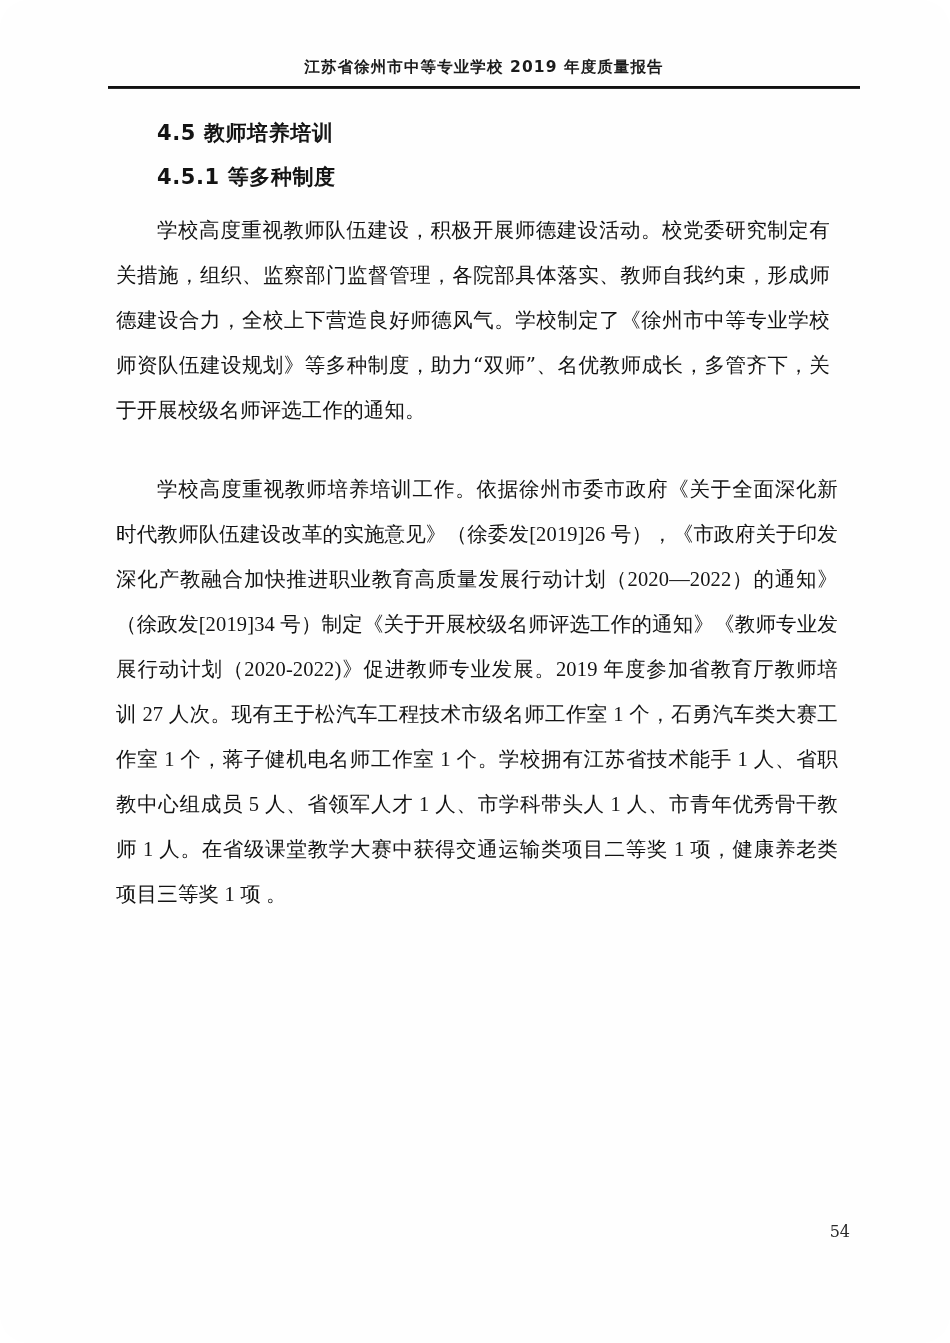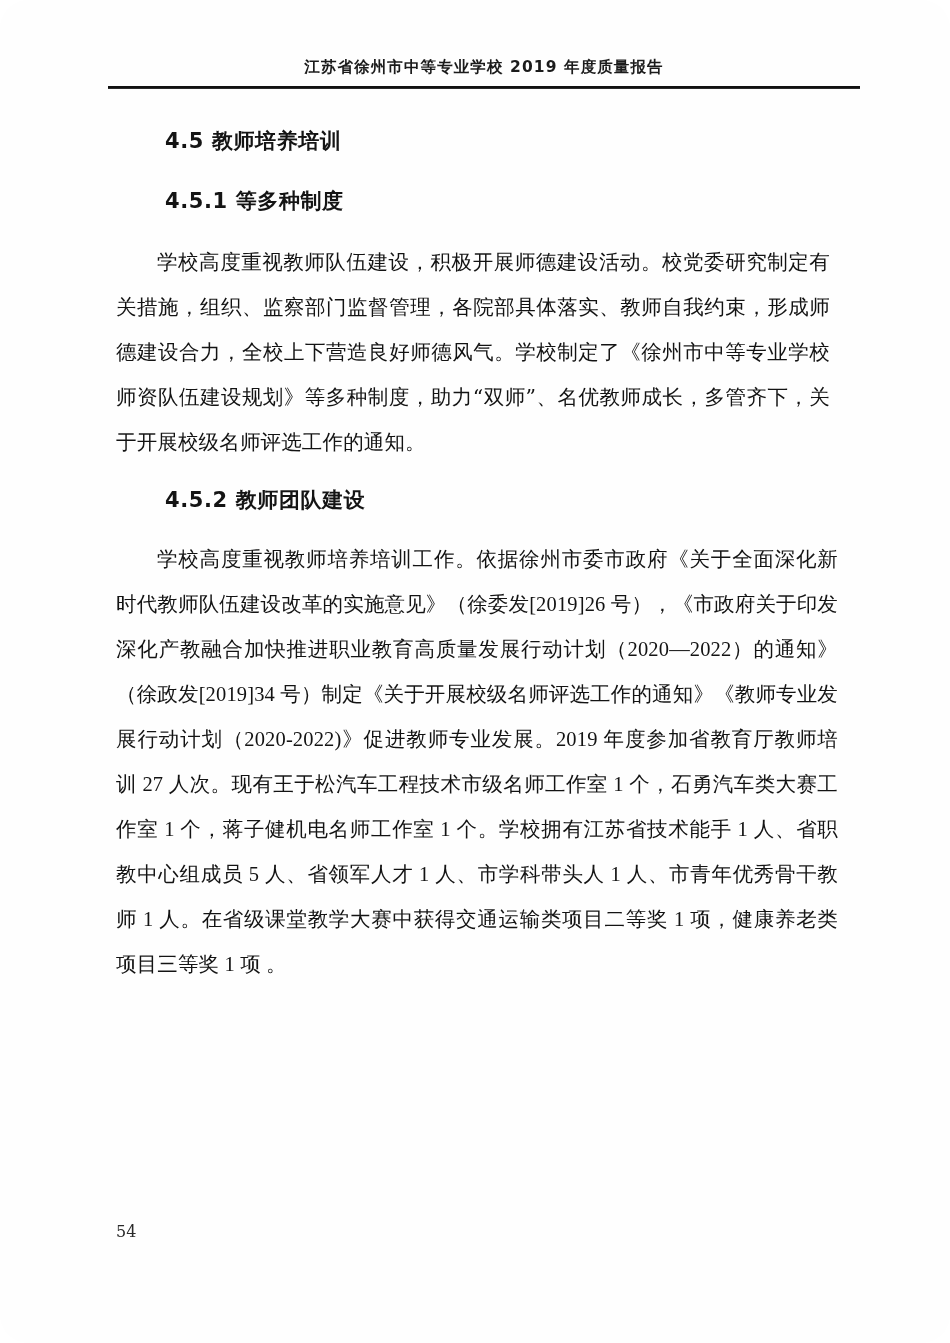--- a/index.html
+++ b/index.html
@@ -47,21 +47,21 @@
     border-bottom: 0.8px solid #2a2a2a;
   }
   
   .content {
     position: absolute;
     top: 122px;
     left: 116px;
     width: 722px;
   }
   h2.section-heading, h3.sub-heading {
-    margin: 8px;
+    margin: 0;
     padding: 0;
     font-family: "DejaVu Sans", "Liberation Sans", sans-serif;
     font-weight: bold;
     color: #141414;
   }
   h2.section-heading {
     font-size: 21px;
     line-height: 1.05;
     letter-spacing: 0.6px;
     text-indent: 41px;
@@ -89,23 +89,23 @@
     letter-spacing: 0.15px;
     color: #131313;
   }
   p.para.narrow { width: 714px; }
   p.para.wide   { width: 722px; font-family: Liberation Serif, serif; }
 
   
   .footer {
     position: absolute;
     top: 1222px;
-    left: 116px;
+    left: 128px;
     width: 722px;
-    text-align: left;
+    text-align: right;
   }
   .page-number {
     font-family: "DejaVu Serif", "Liberation Serif", serif;
     font-size: 16px;
     color: #2a2a2a;
   }
 </style>
 </head>
 <body>
 
@@ -123,21 +123,20 @@
     <div class="gap-after-h2"></div>
 
     <h3 class="sub-heading">4.5.1 等多种制度</h3>
 
     <div class="gap-after-h3"></div>
 
     <p class="para narrow">学校高度重视教师队伍建设，积极开展师德建设活动。校党委研究制定有关措施，组织、监察部门监督管理，各院部具体落实、教师自我约束，形成师德建设合力，全校上下营造良好师德风气。学校制定了《徐州市中等专业学校师资队伍建设规划》等多种制度，助力“双师”、名优教师成长，多管齐下，关于开展校级名师评选工作的通知。</p>
 
     <div class="gap-before-h3b"></div>
 
-    <h3 class="sub-heading">4.5.2 教师团队建设</h3>
 
     <div class="gap-after-h3b"></div>
 
     <p class="para wide">学校高度重视教师培养培训工作。依据徐州市委市政府《关于全面深化新时代教师队伍建设改革的实施意见》（徐委发[2019]26 号），《市政府关于印发深化产教融合加快推进职业教育高质量发展行动计划（2020—2022）的通知》（徐政发[2019]34 号）制定《关于开展校级名师评选工作的通知》《教师专业发展行动计划（2020-2022)》促进教师专业发展。2019 年度参加省教育厅教师培训 27 人次。现有王于松汽车工程技术市级名师工作室 1 个，石勇汽车类大赛工作室 1 个，蒋子健机电名师工作室 1 个。学校拥有江苏省技术能手 1 人、省职教中心组成员 5 人、省领军人才 1 人、市学科带头人 1 人、市青年优秀骨干教师 1 人。在省级课堂教学大赛中获得交通运输类项目二等奖 1 项，健康养老类项目三等奖 1 项 。</p>
 
   </div>
 
   <div class="footer">
     <span class="page-number">54</span>
   </div>

